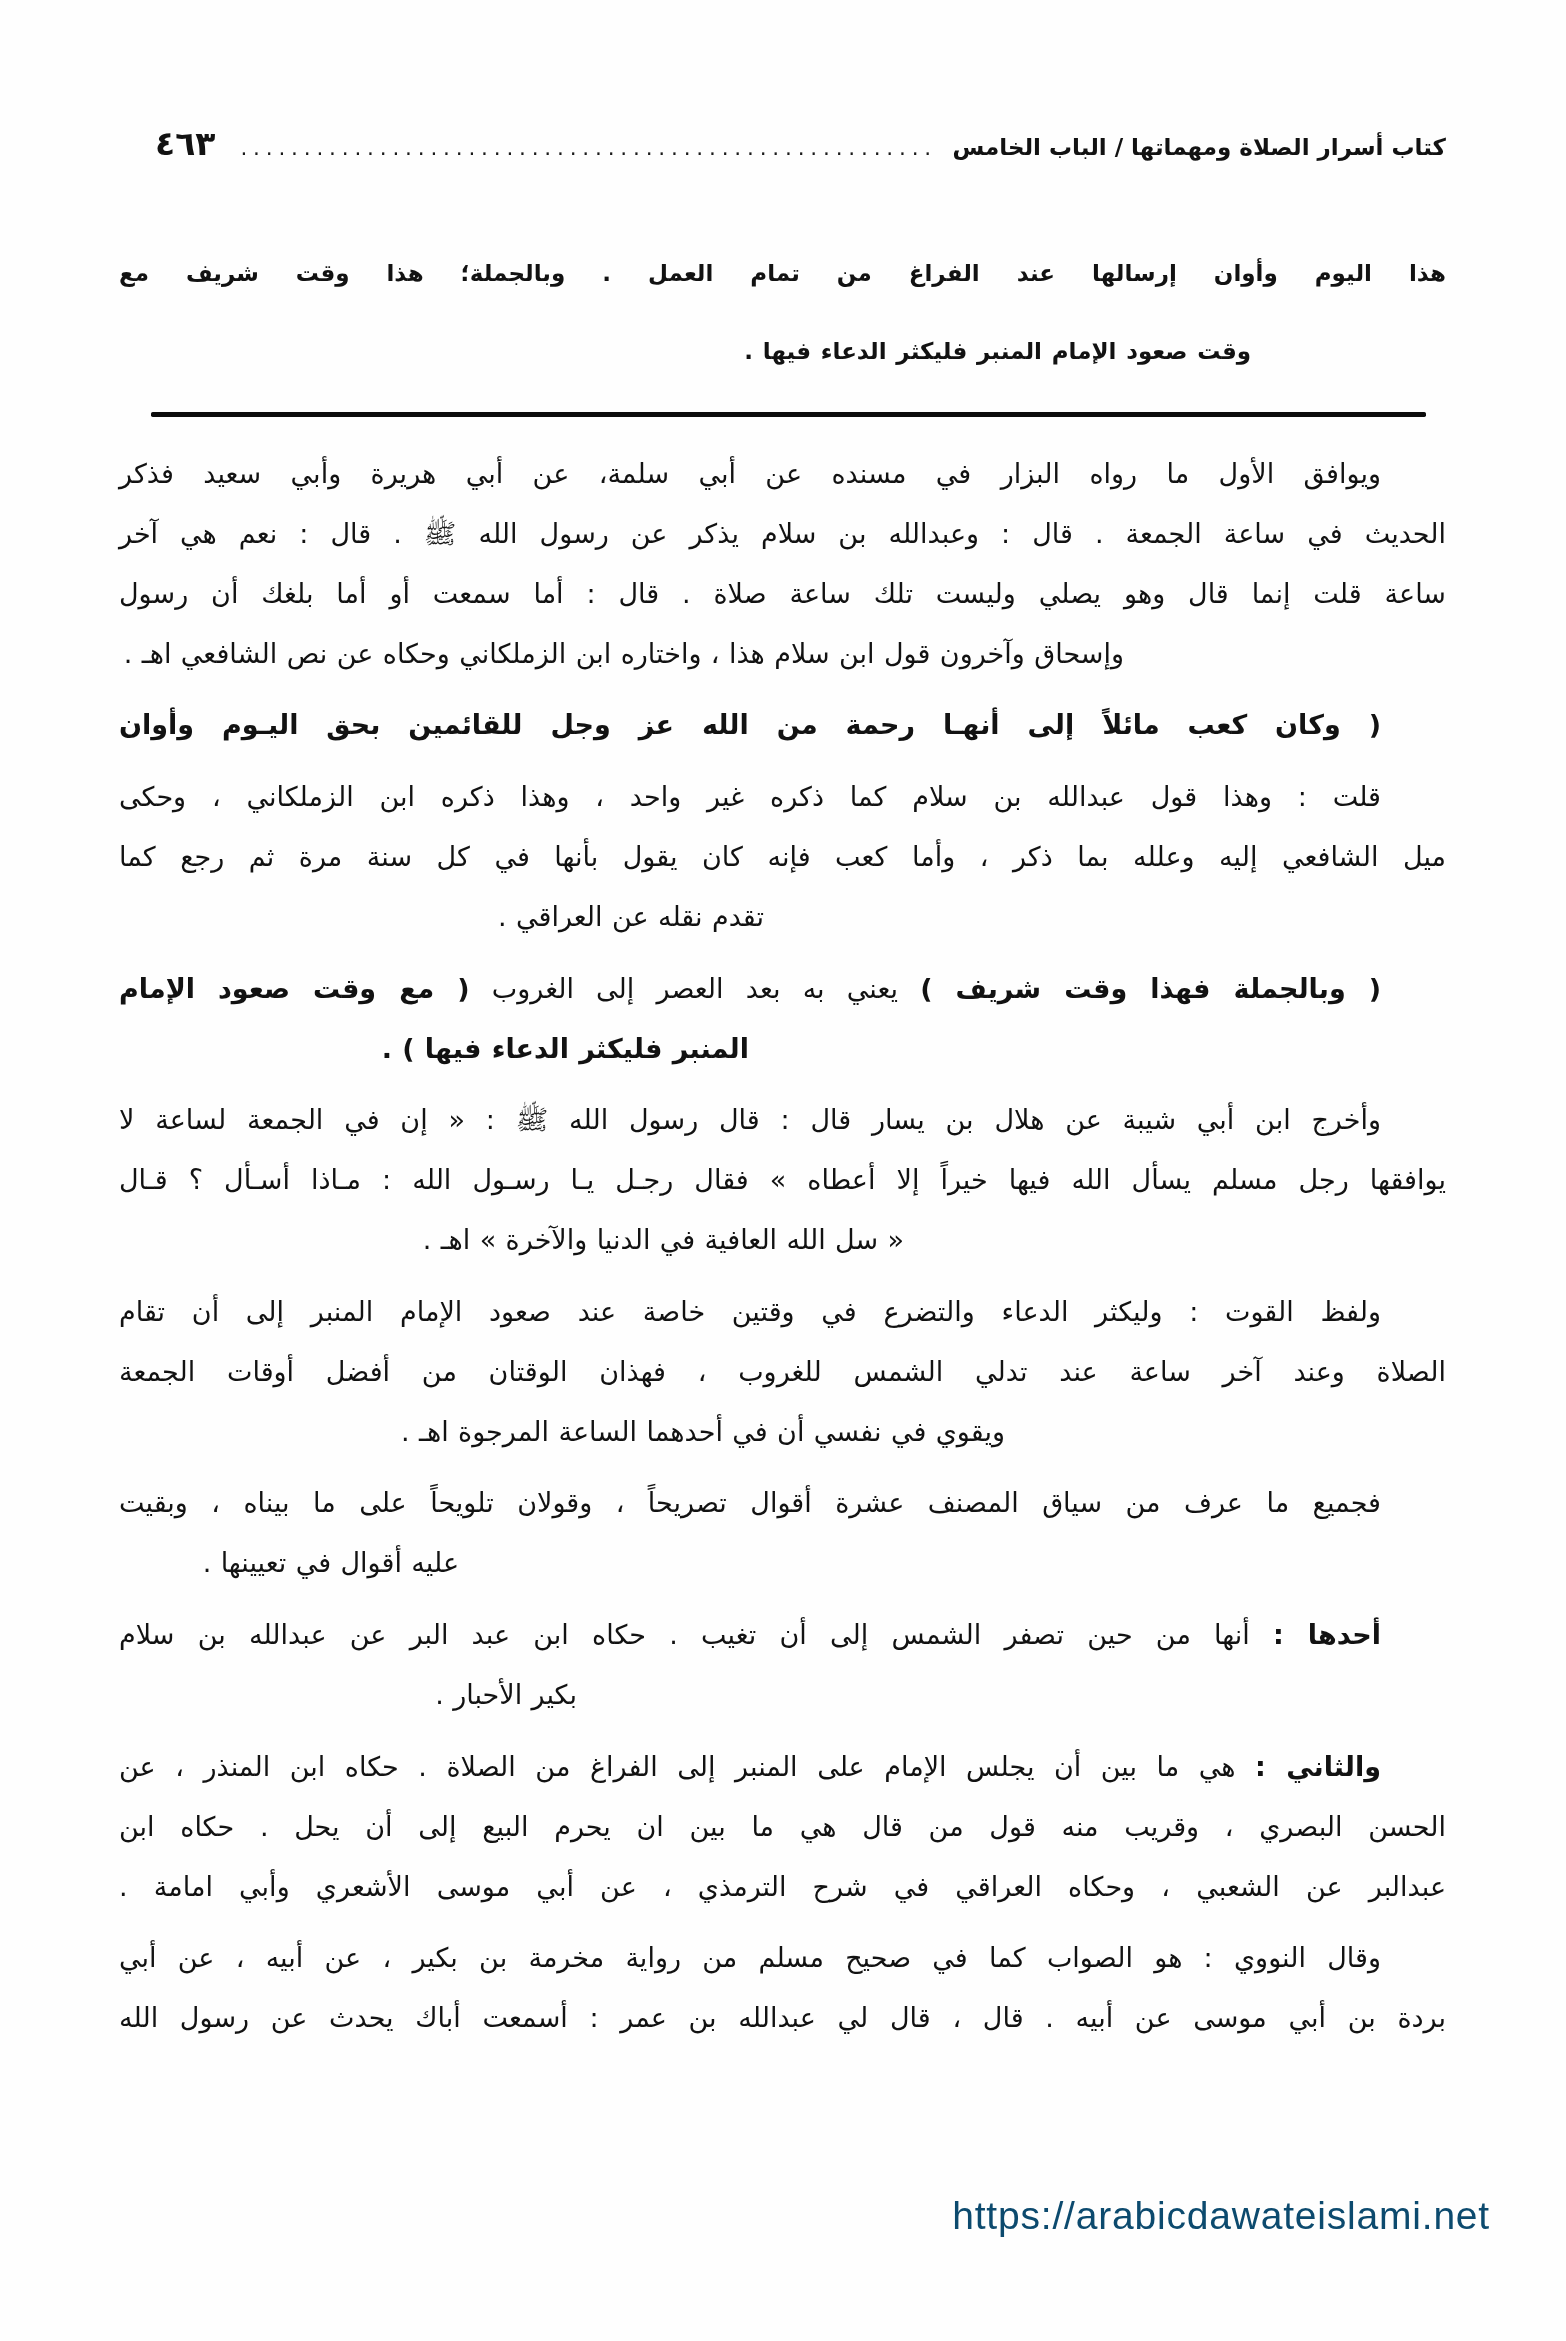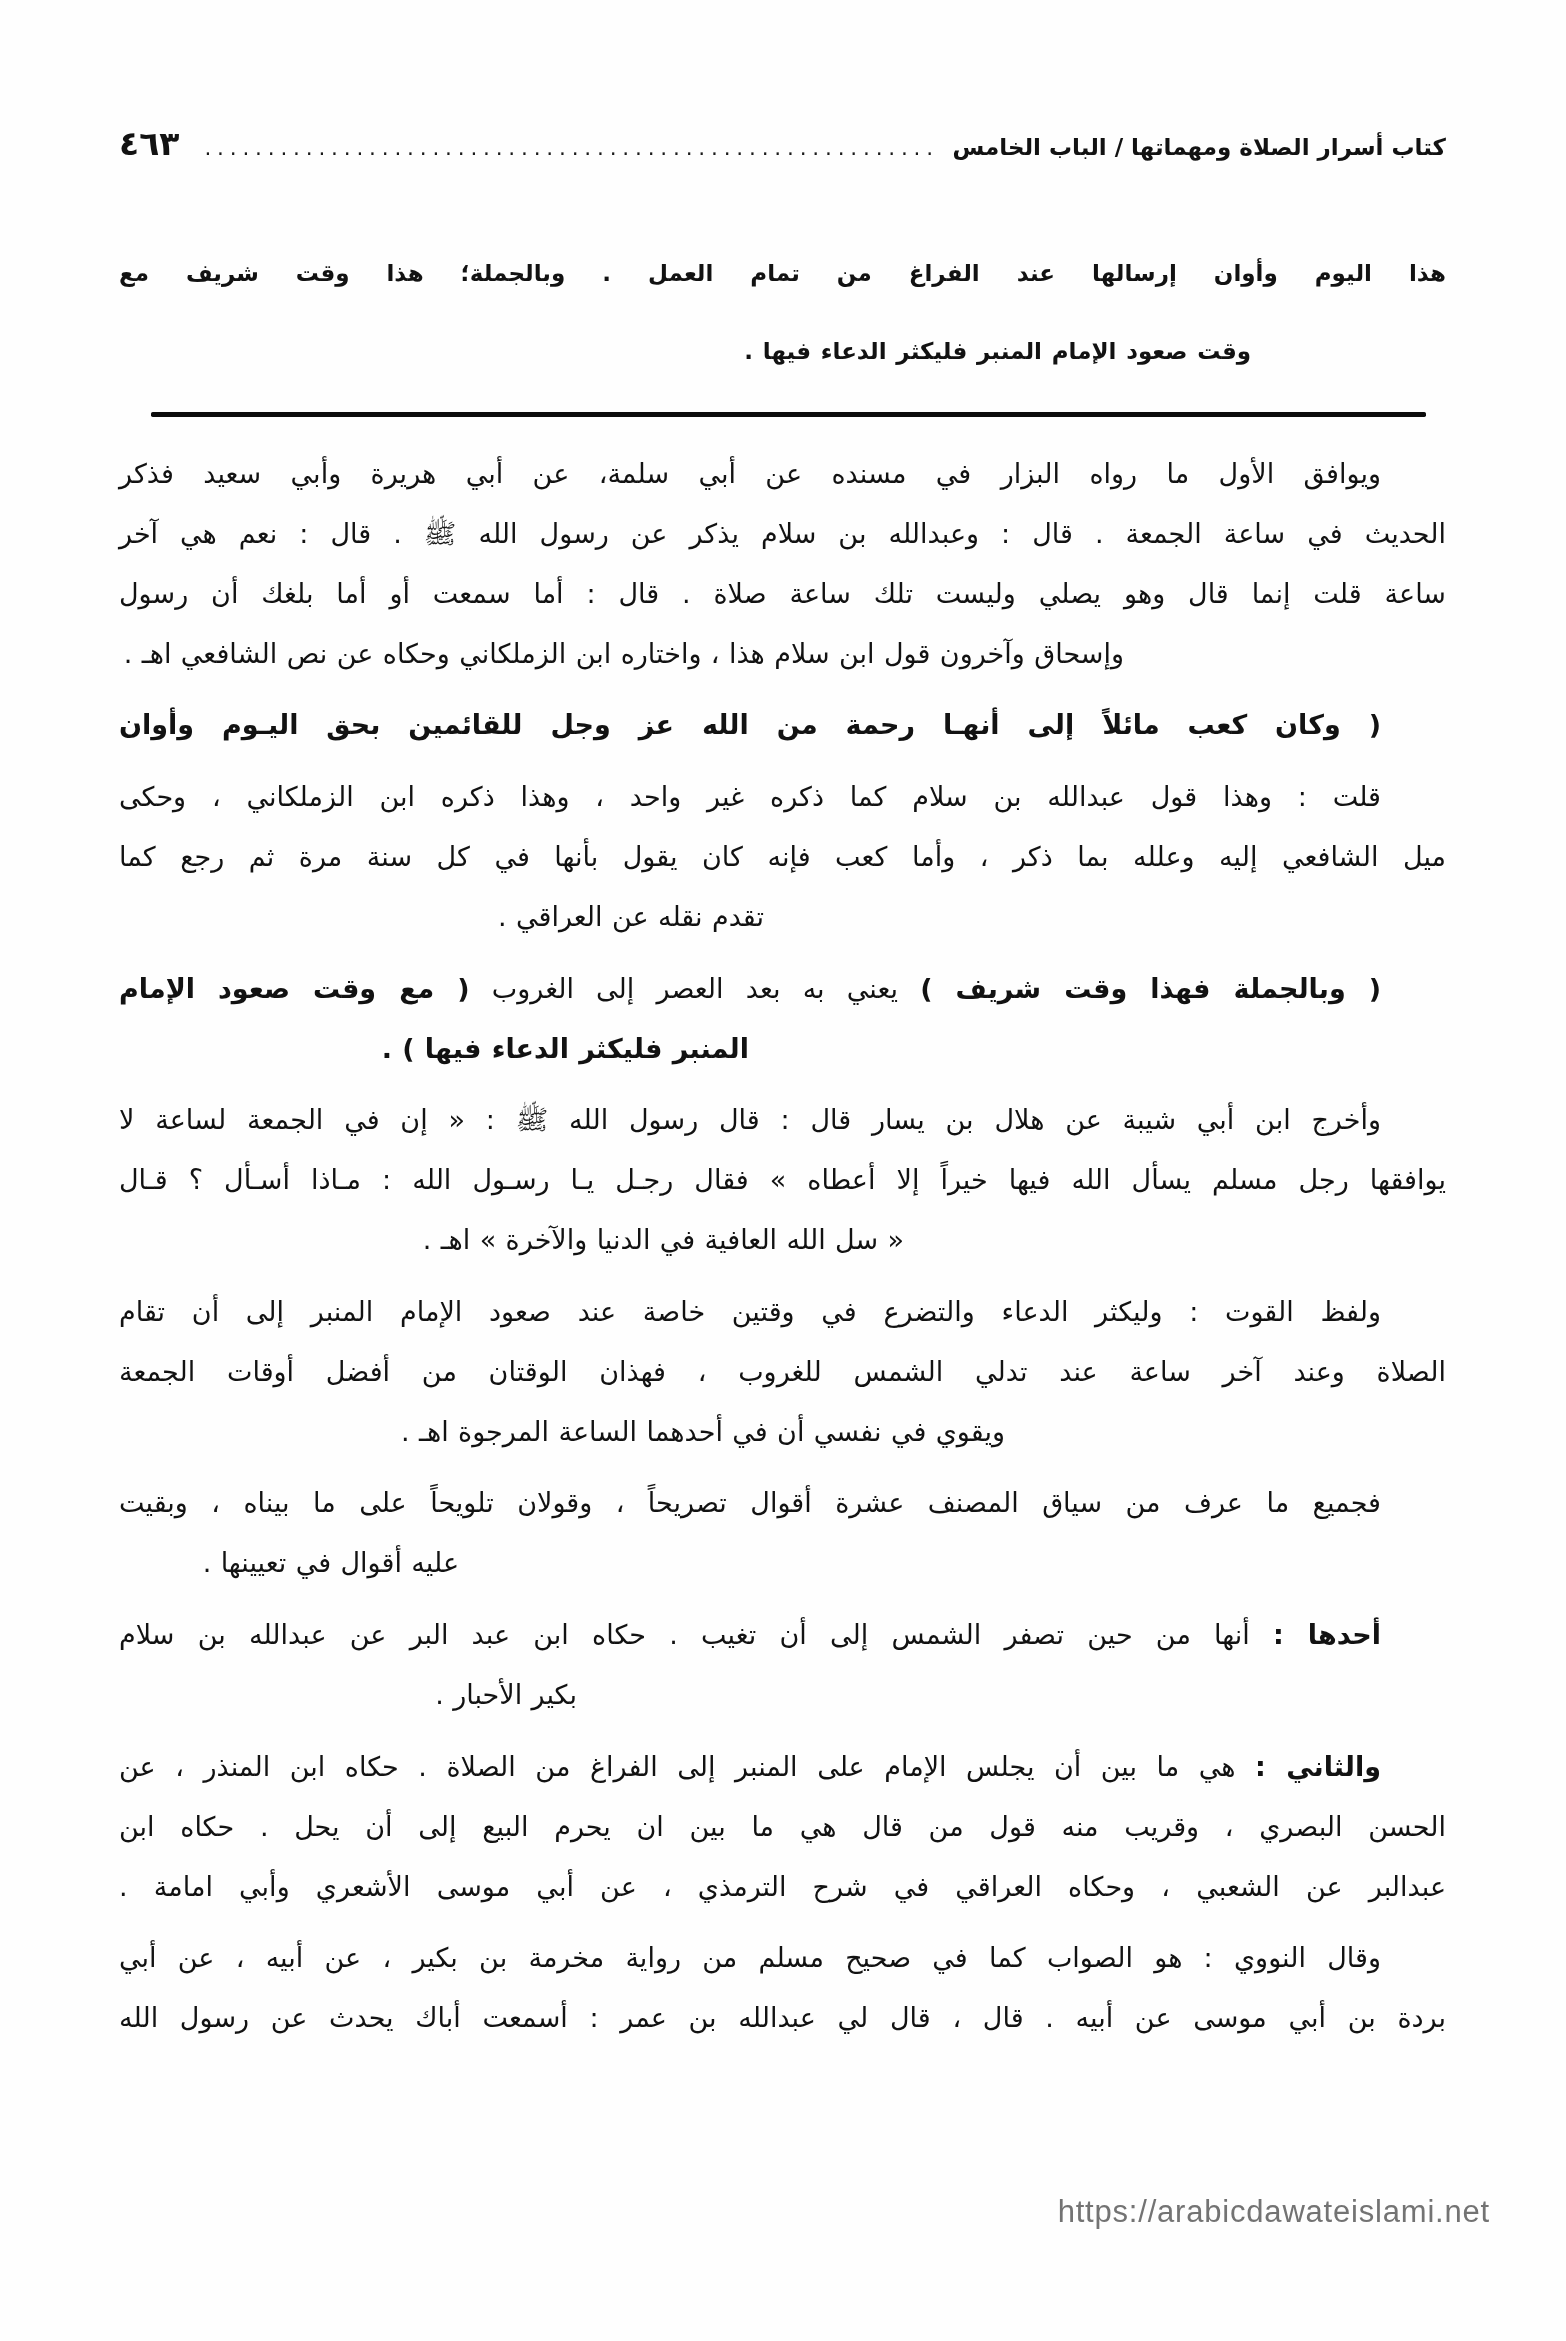--- a/index.html
+++ b/index.html
@@ -36,20 +36,21 @@
     text-align: left;
     font-size: 21.6px;
     font-weight: normal;
     letter-spacing: 5.8px;
     margin: 0 18px 0 25px;
     color: #1a1a1a;
   }
   .page-header .pagenum {
     font-size: 33px;
     letter-spacing: 1.7px;
+    margin-left: 36px;
   }
 
   
   .matn {
     margin-top: 71px;
     font-size: 23px;
     font-weight: bold;
     line-height: 78px;
   }
 
@@ -84,22 +85,22 @@
   .bold { font-weight: bold; }
   .matn .line { word-spacing: 1.7px; }
 
   
   .watermark {
     position: absolute;
     top: 2194px;
     right: 76px;
     direction: ltr;
     font-family: "Liberation Sans", sans-serif;
-    font-size: 31px;
-    color: #737373;
+    font-size: 39px;
+    color: #0c4a6e;
     letter-spacing: 0.8px;
     margin-left: 20px;
   }
 </style>
 </head>
 <body>
 
 <div class="page">
   <div class="content">
 

